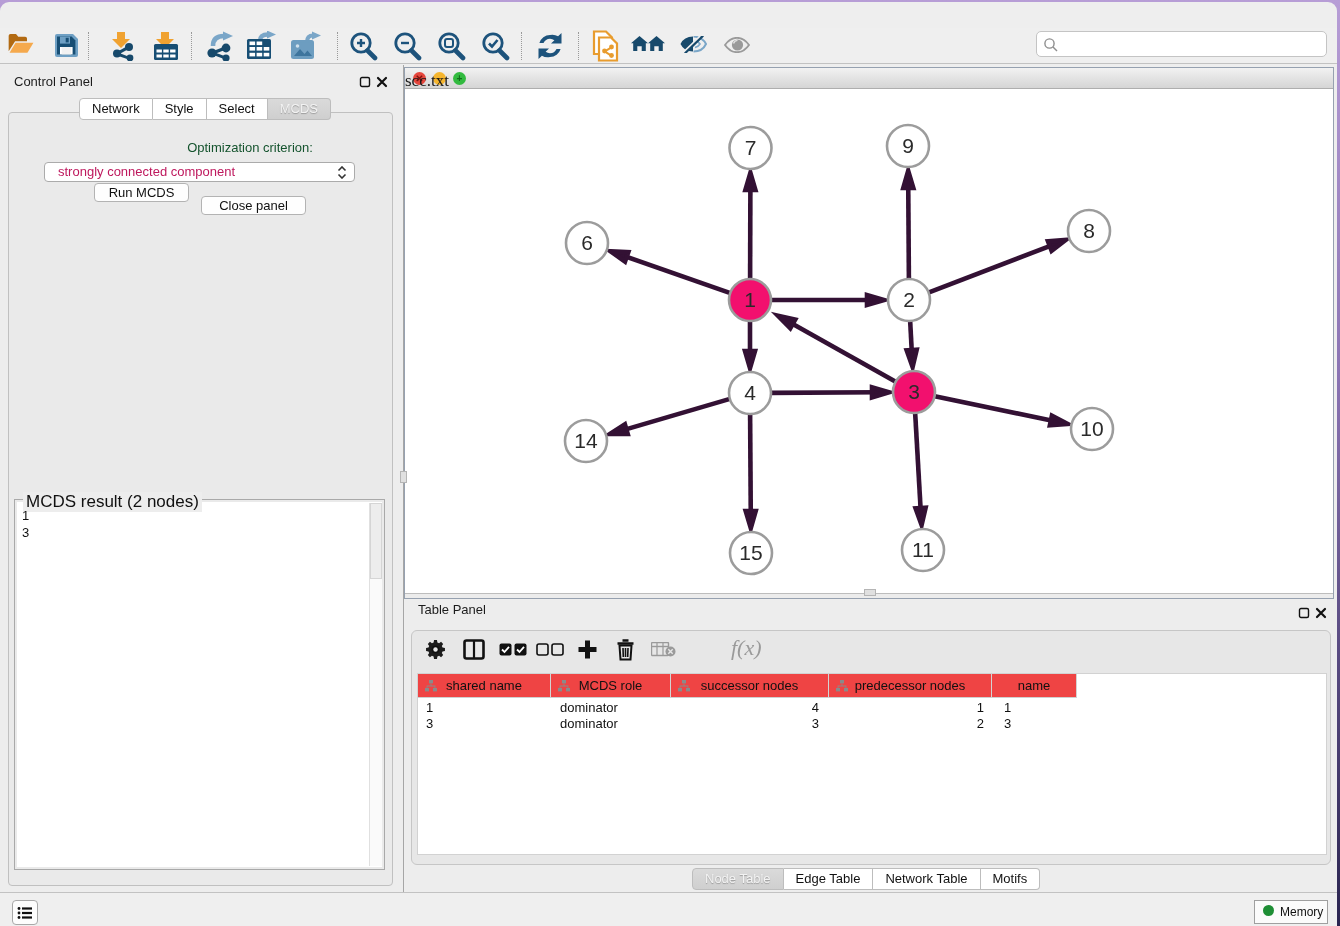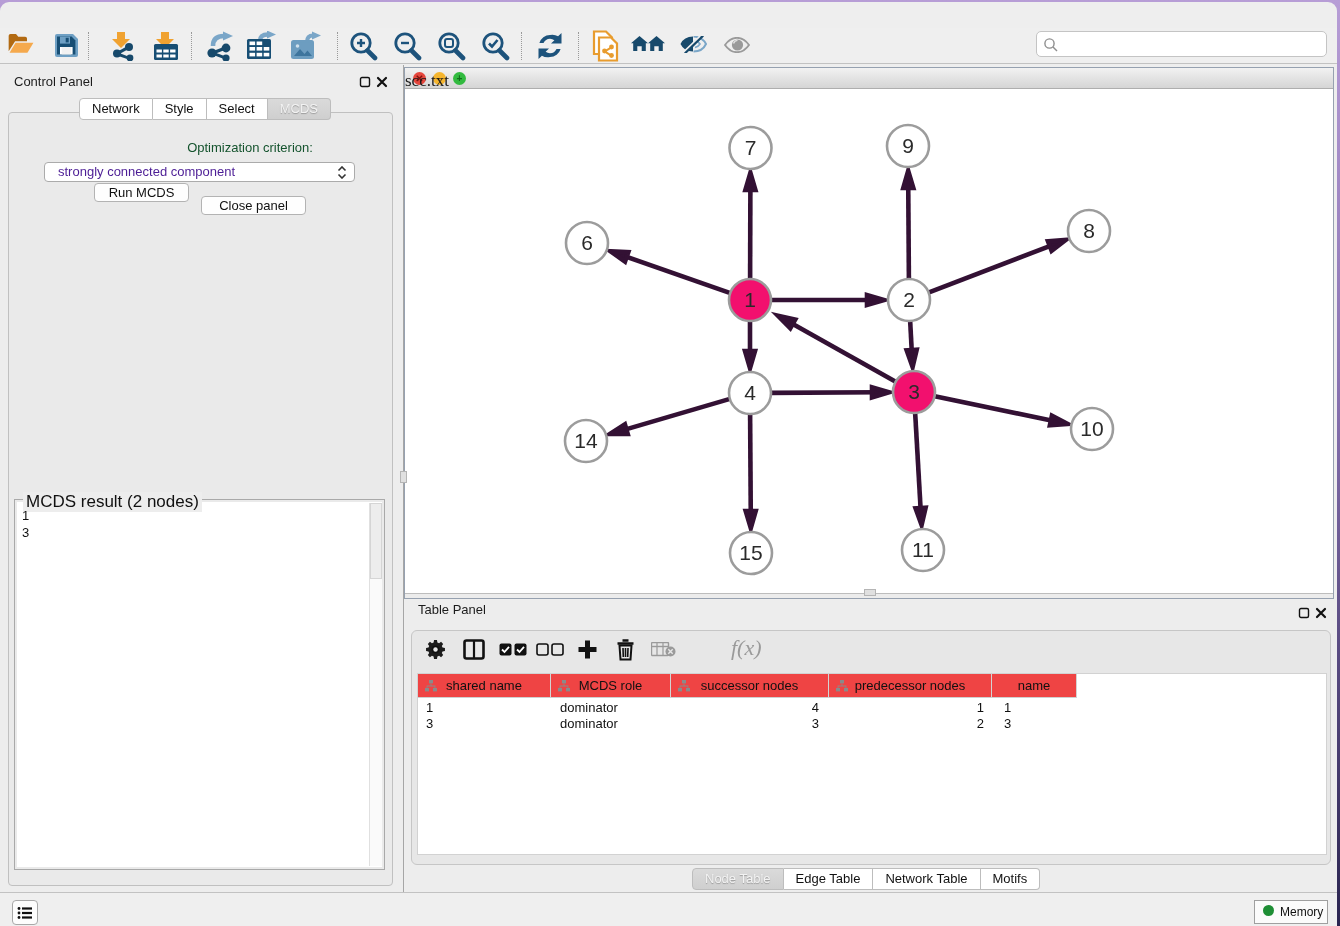--- a/index.html
+++ b/index.html
@@ -210,21 +210,21 @@
         <path d="M19 2 L27 10 M27 2 L19 10" stroke="#111" stroke-width="2.2" stroke-linecap="round"></path>
       </svg>
     <div id="cp-pane"></div>
     <div id="cp-tabs">
       <div class="tab first">Network</div>
       <div class="tab">Style</div>
       <div class="tab">Select</div>
       <div class="tab sel last">MCDS</div>
     </div>
     <div class="abs" style="left:0; top:75px; width:404px; text-align:center; font-size:13px; color:#14532d;margin-left:48px;">Optimization criterion:</div>
-    <div class="abs" style="left:44px; top:97px; width:311px; height:20px; background:#fff; border:1px solid #ababab; border-radius:4px; font-size:13px; line-height:18px; color:#4c1d95;">
+    <div class="abs" style="left:44px; top:97px; width:311px; height:20px; background:#fff; border:1px solid #ababab; border-radius:4px; font-size:13px; line-height:18px; color:#be185d;">
       <span style="margin-left:13px;">strongly connected component</span>
       <svg style="position:absolute; right:7px; top:3px;" width="10" height="13" viewBox="0 0 10 13">
           <path d="M1.5 4.5 L5 1 L8.5 4.5" fill="none" stroke="#333" stroke-width="1.6"></path>
           <path d="M1.5 8.5 L5 12 L8.5 8.5" fill="none" stroke="#333" stroke-width="1.6"></path>
         </svg>
     </div>
     <div class="abs" style="left:94px; top:118px; width:95px; height:19px; background:#fefefe; border:1px solid #b3b3b3; border-radius:4px; text-align:center; font-size:13px; line-height:17px; color:#111;">Run MCDS</div>
     <div class="abs" style="left:201px; top:131px; width:105px; height:19px; background:#fefefe; border:1px solid #b3b3b3; border-radius:4px; text-align:center; font-size:13px; line-height:17px; color:#111;">Close panel</div>
 
     <div class="abs" style="left:14px; top:434px; width:371px; height:371px; border:1px solid #a9a9a9;">

